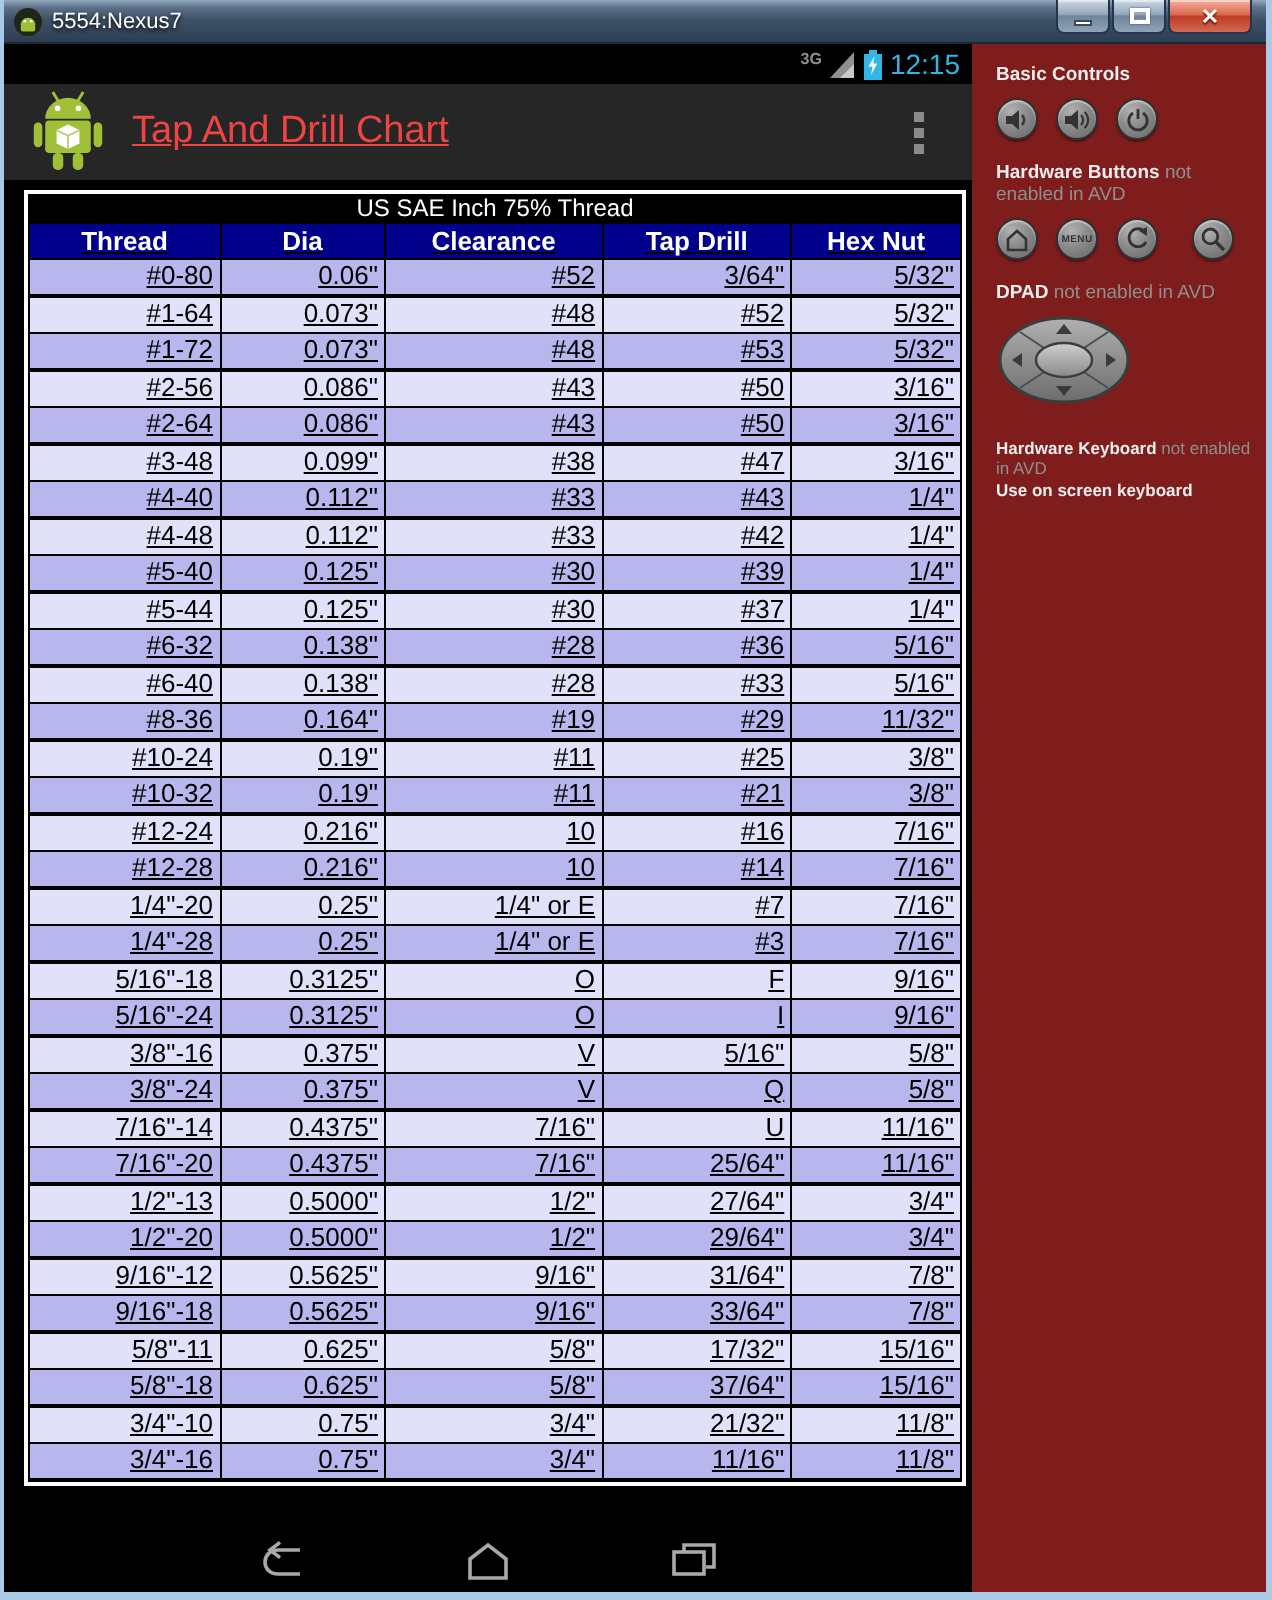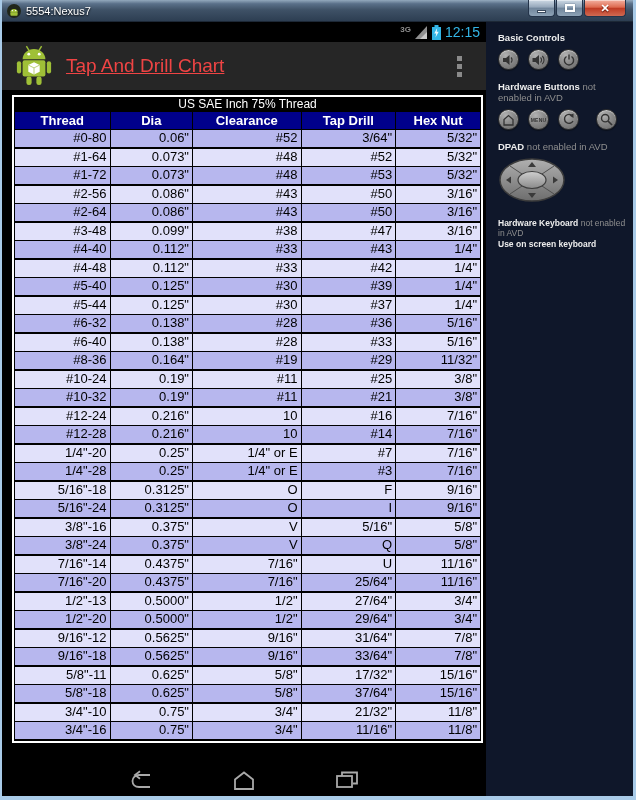--- a/index.html
+++ b/index.html
@@ -33,37 +33,37 @@
   .statusbar { height:20px; display:flex; align-items:center; justify-content:flex-end;
     padding-right:6px; gap:4px; background:#000; }
   .net-label { color:#8f8f8f; font-size:8px; font-weight:bold; position:relative; top:-3px; }
   .time { color:#33b5e5; font-size:14px; }
 
   .appbar { height:48px; background:#262626; display:flex; align-items:center; padding-left:13px; }
   .app-title { color:#ef4444; font-size:19px; margin-left:13px;text-decoration:underline; }
   .overflow { margin-left:auto; margin-right:24px; display:flex; flex-direction:column; gap:3px; }
   .overflow i { width:5px; height:5px; background:#8a8a8a; display:block; }
 
-  .table-wrap { flex:1; overflow:hidden; padding:5px 3px 0 10px; background:#000; }
+  .table-wrap { flex:1; overflow:hidden; padding:5px 3px 0 10px; background:#000;text-decoration:underline; }
   .tbl-frame { border:2px solid #fff; background:#fff; }
   .tbl-title { background:#000; color:#fff; text-align:center; font-size:12px; height:14px; line-height:14px; }
   table { width:100%; border-collapse:collapse; table-layout:fixed; }
   th { background:var(--header-bg); color:#fff; font-size:13px; font-weight:bold;
     height:18px; text-align:center; border:1px solid #000; }
   td { font-size:13px; color:#000; height:16px; line-height:16px; text-align:right;
     padding:0 3px 1px 0; border:1px solid #000; white-space:nowrap; overflow:hidden; }
   tbody tr:nth-child(odd) td { background:var(--row-odd); border-bottom-width:2px; }
   tbody tr:nth-child(even) td { background:var(--row-even); }
   col.c1{width:20.5%} col.c2{width:17.7%} col.c3{width:23.3%} col.c4{width:20.3%} col.c5{width:18.2%}
 
   .navbar { height:32px; background:#000; display:flex; align-items:center; justify-content:center; gap:77px; }
   .nav-ic { display:block; }
 
   
-  .panel { flex:1; background:#0f172a; padding:10px 4px 16px 12px; overflow:hidden; }
+  .panel { flex:1; background:#7f1d1d; padding:10px 4px 16px 12px; overflow:hidden; }
   .p-label { font-size:9.5px; font-weight:bold; color:#ededed; }
   .p-dim { color:#8f8f8f; font-weight:normal; }
   .btn-row { display:flex; align-items:center; margin-top:6px; }
   .rbtn { width:21px; height:21px; border-radius:50%; border:1px solid #2f2f2f; cursor:pointer;
     background:radial-gradient(circle at 35% 28%, #b2b2b2 0%, #8a8a8a 45%, #666 100%);
     box-shadow:inset 0 1px 1px rgba(255,255,255,.5), 0 1px 1px rgba(0,0,0,.4);
     display:flex; align-items:center; justify-content:center; margin-right:9px; }
   .rbtn svg { display:block; }
   .menu-txt { font-size:5px; font-weight:bold; color:#333; letter-spacing:.2px; }
   .sec { margin-top:11px; }

